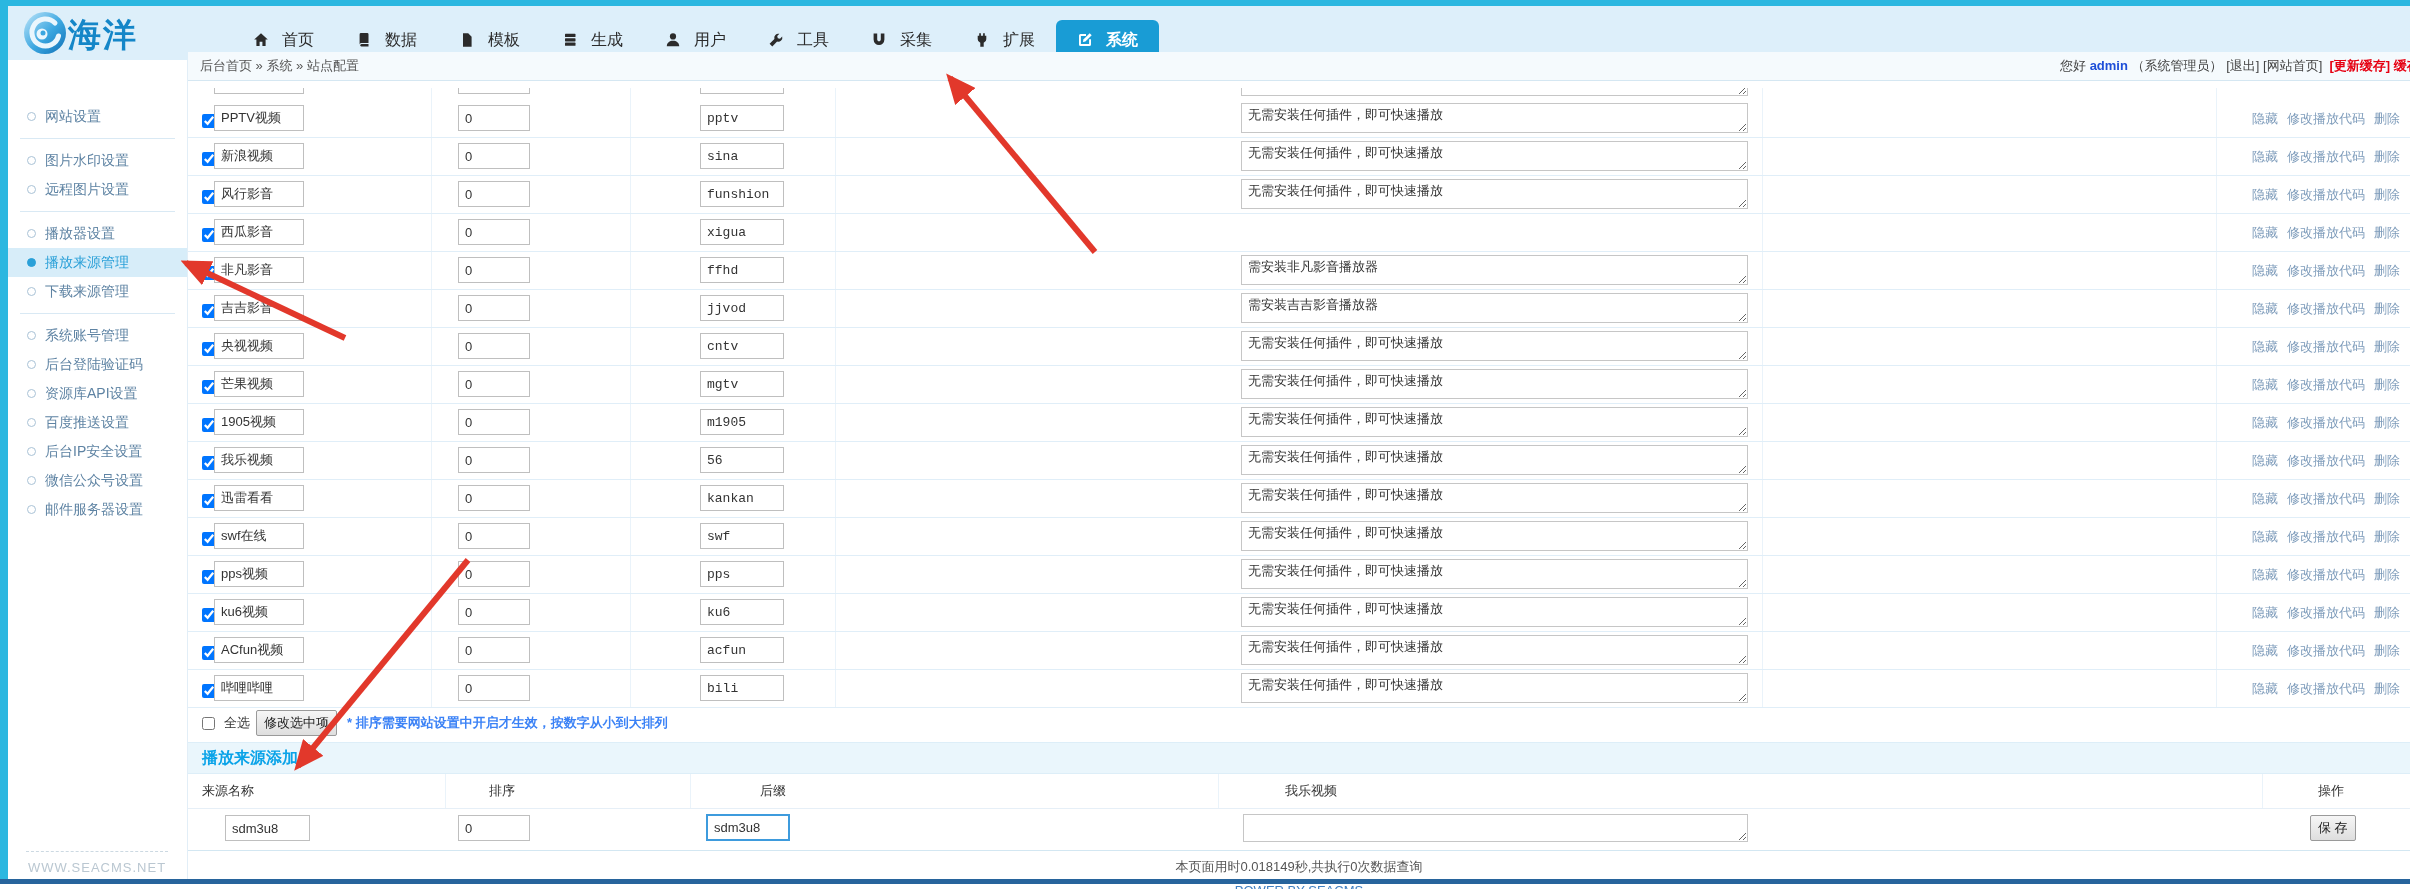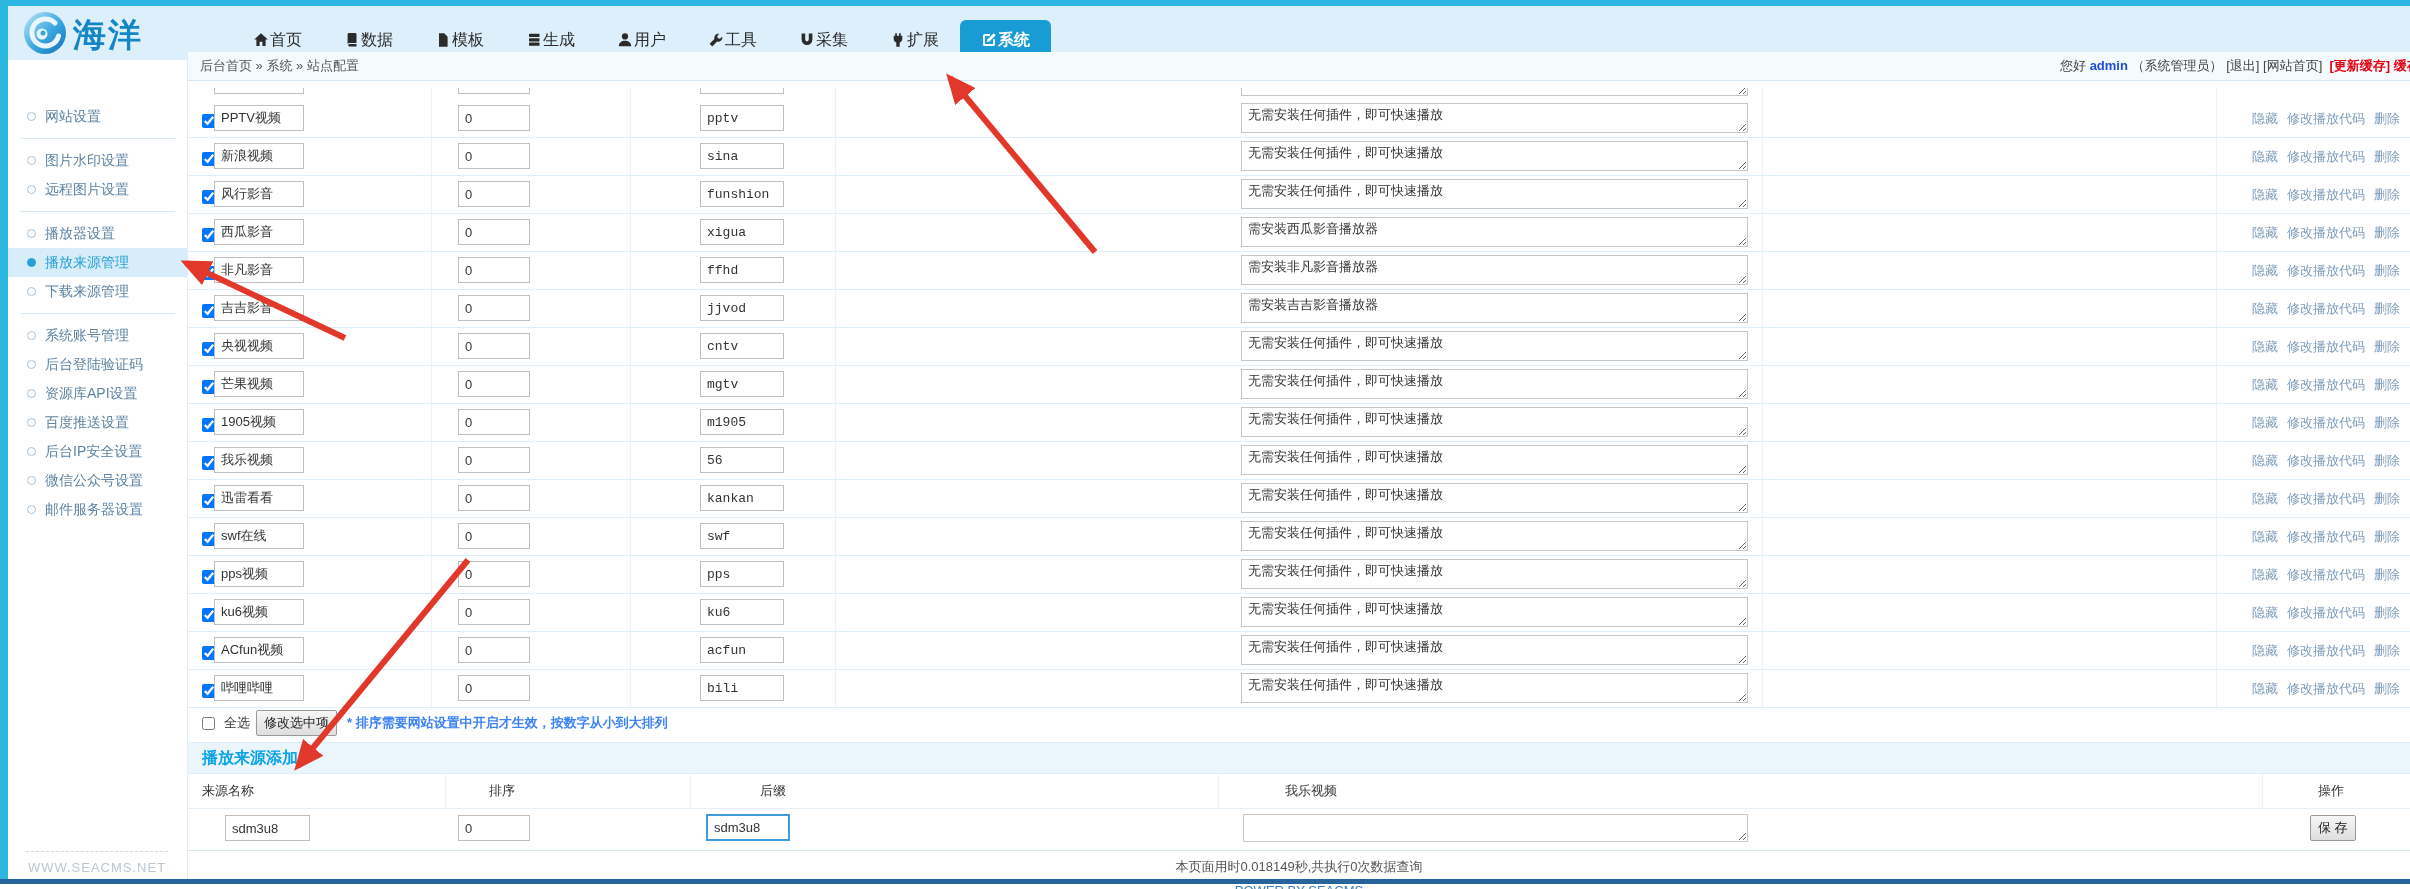--- a/index.html
+++ b/index.html
@@ -4,24 +4,24 @@
 <style>
   html,body{margin:0;padding:0;}
   body{font-family:"Liberation Sans","DejaVu Sans",sans-serif;background:#fff;}
   #page{position:relative;width:2410px;height:889px;overflow:hidden;background:#fff;}
   
   .strip-top{position:absolute;left:0;top:0;width:100%;height:6px;background:#2bb7e0;}
   .strip-left{position:absolute;left:0;top:0;width:8px;height:880px;background:#2bb7e0;}
   .bar-bottom{position:absolute;left:0;top:879px;width:100%;height:5px;background:#27649c;}
   
   .header{position:absolute;left:8px;top:6px;right:0;height:54px;background:#ddeffa;}
-  .logo{position:absolute;left:14px;top:4px;display:flex;align-items:center;gap:5px;}
+  .logo{position:absolute;left:14px;top:4px;display:flex;align-items:center;}
   .brand-text{font-size:33px;font-weight:bold;color:#1486c8;letter-spacing:2px;}
   .navtabs{position:absolute;left:224px;top:0;height:54px;display:flex;align-items:stretch;}
-  .tab{display:flex;align-items:center;gap:1px;padding:0 21px;font-size:16px;color:#2b2b2b;cursor:pointer;margin-top:14px;height:40px;}
+  .tab{display:flex;align-items:center;gap:13px;padding:0 21px;font-size:16px;color:#2b2b2b;cursor:pointer;margin-top:14px;height:40px;}
   .tab .ticon{display:flex;align-items:center;}
   .tab svg{width:16px;height:16px;fill:#2b2b2b;}
   .tab.active{background:#199cd5;color:#fff;font-weight:bold;border-radius:6px 6px 0 0;}
   .tab.active svg{fill:#fff;}
   .navbar-line{position:absolute;left:180px;right:0;top:46px;height:8px;background:#199cd5;}
   
   .crumbbar{position:absolute;left:188px;top:52px;right:0;height:28px;background:#f5fafd;border-bottom:1px solid #d5e7f2;}
   .crumb{position:absolute;left:12px;top:0;line-height:28px;font-size:13px;color:#555;}
   .userbar{position:absolute;left:1872px;top:0;line-height:28px;font-size:13px;color:#444;white-space:nowrap;}
   .userbar b{color:#1d4ed8;margin-top:48px;}
@@ -308,21 +308,20 @@
             <a class="act">隐藏</a>
             <a class="act">修改播放代码</a>
             <a class="act">删除</a>
           </div>
         </div>
         <div class="row">
           <input class="cb" type="checkbox" checked="" style="">
           <input class="txt name-input" value="西瓜影音" style="">
           <input class="txt order-input" value="0" style="">
           <input class="txt suffix-input" value="xigua" style="">
-          <textarea class="txt desc" style="">需安装西瓜影音播放器</textarea>
           <div class="actions">
             <a class="act">隐藏</a>
             <a class="act">修改播放代码</a>
             <a class="act">删除</a>
           </div>
         </div>
         <div class="row">
           <input class="cb" type="checkbox" checked="" style="">
           <input class="txt name-input" value="非凡影音" style="">
           <input class="txt order-input" value="0" style="">

